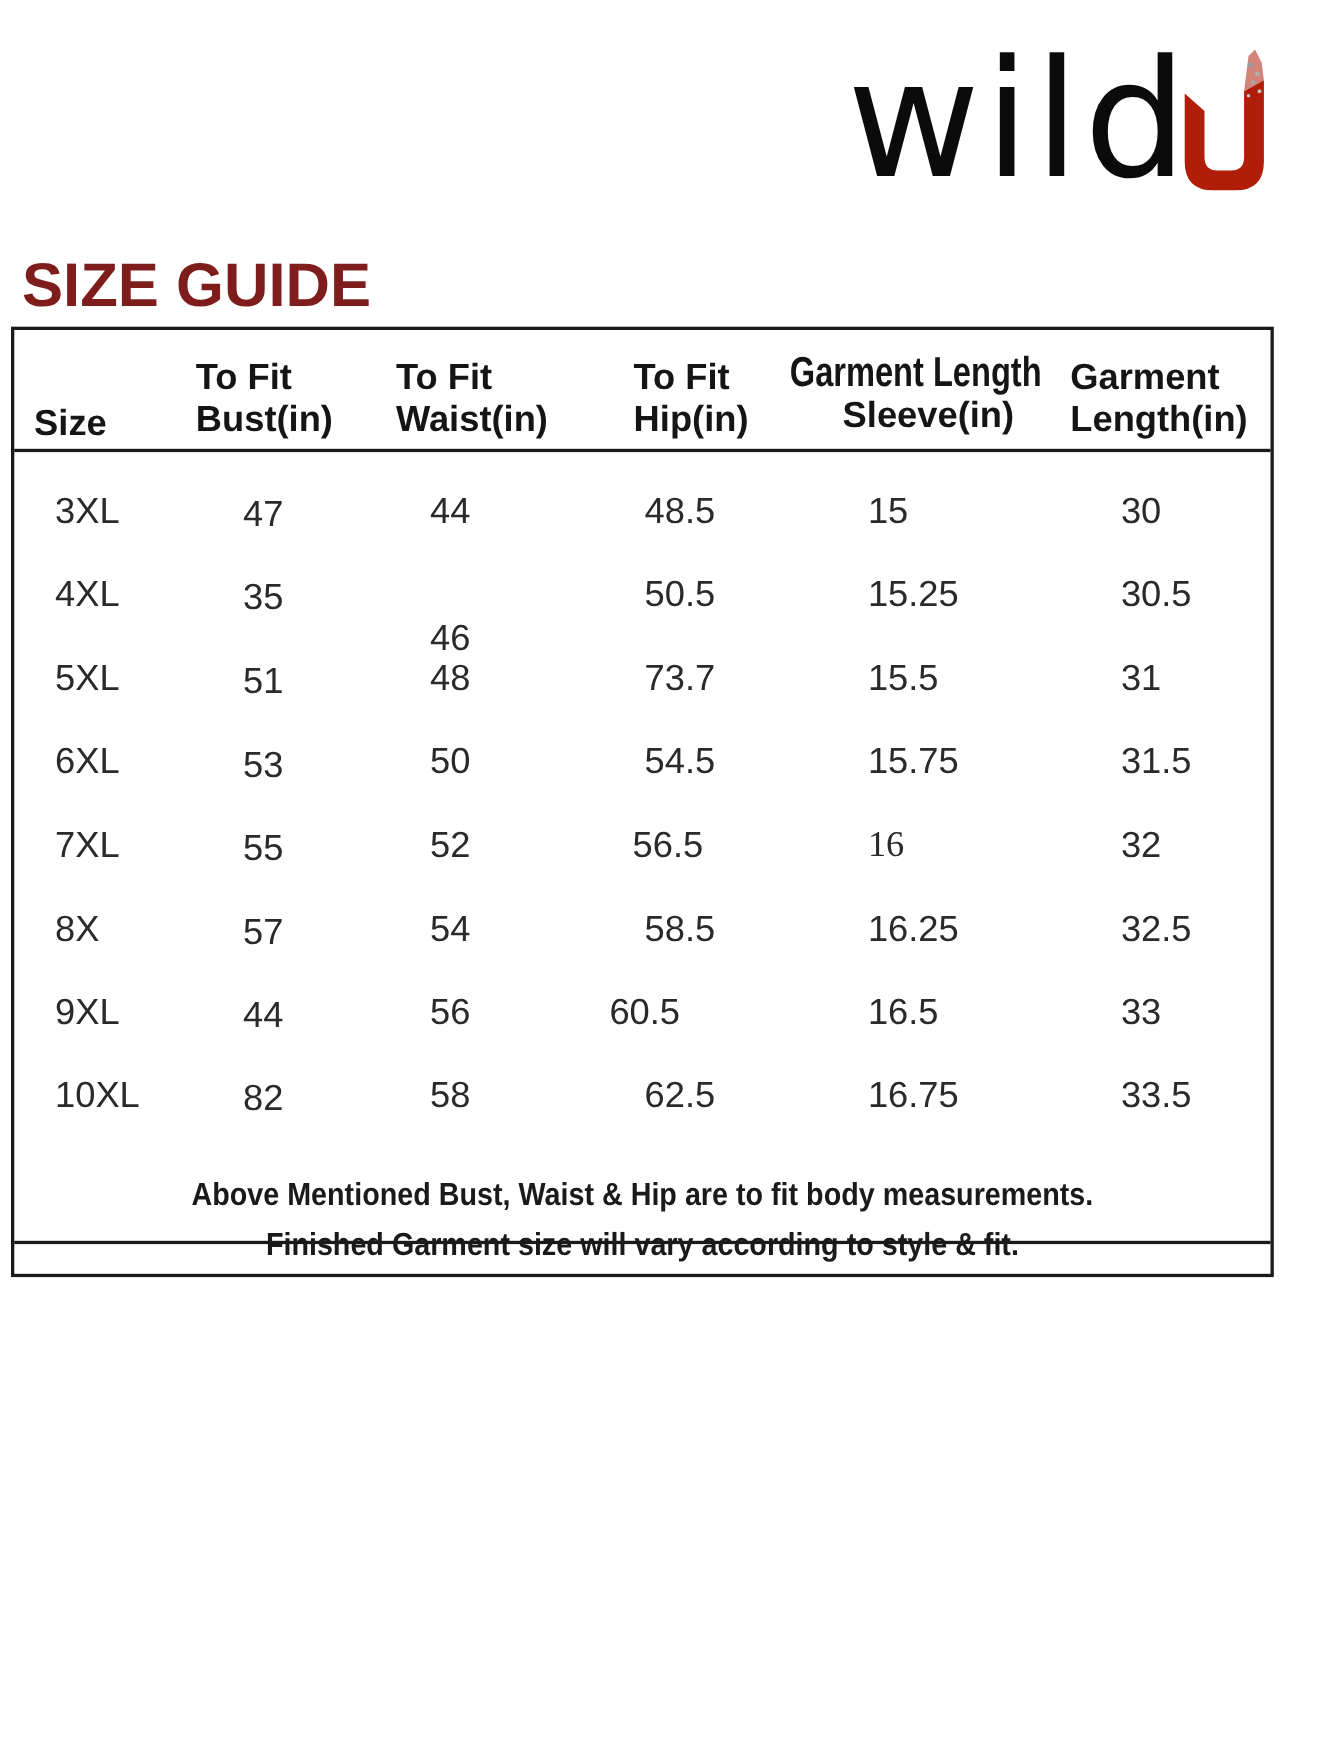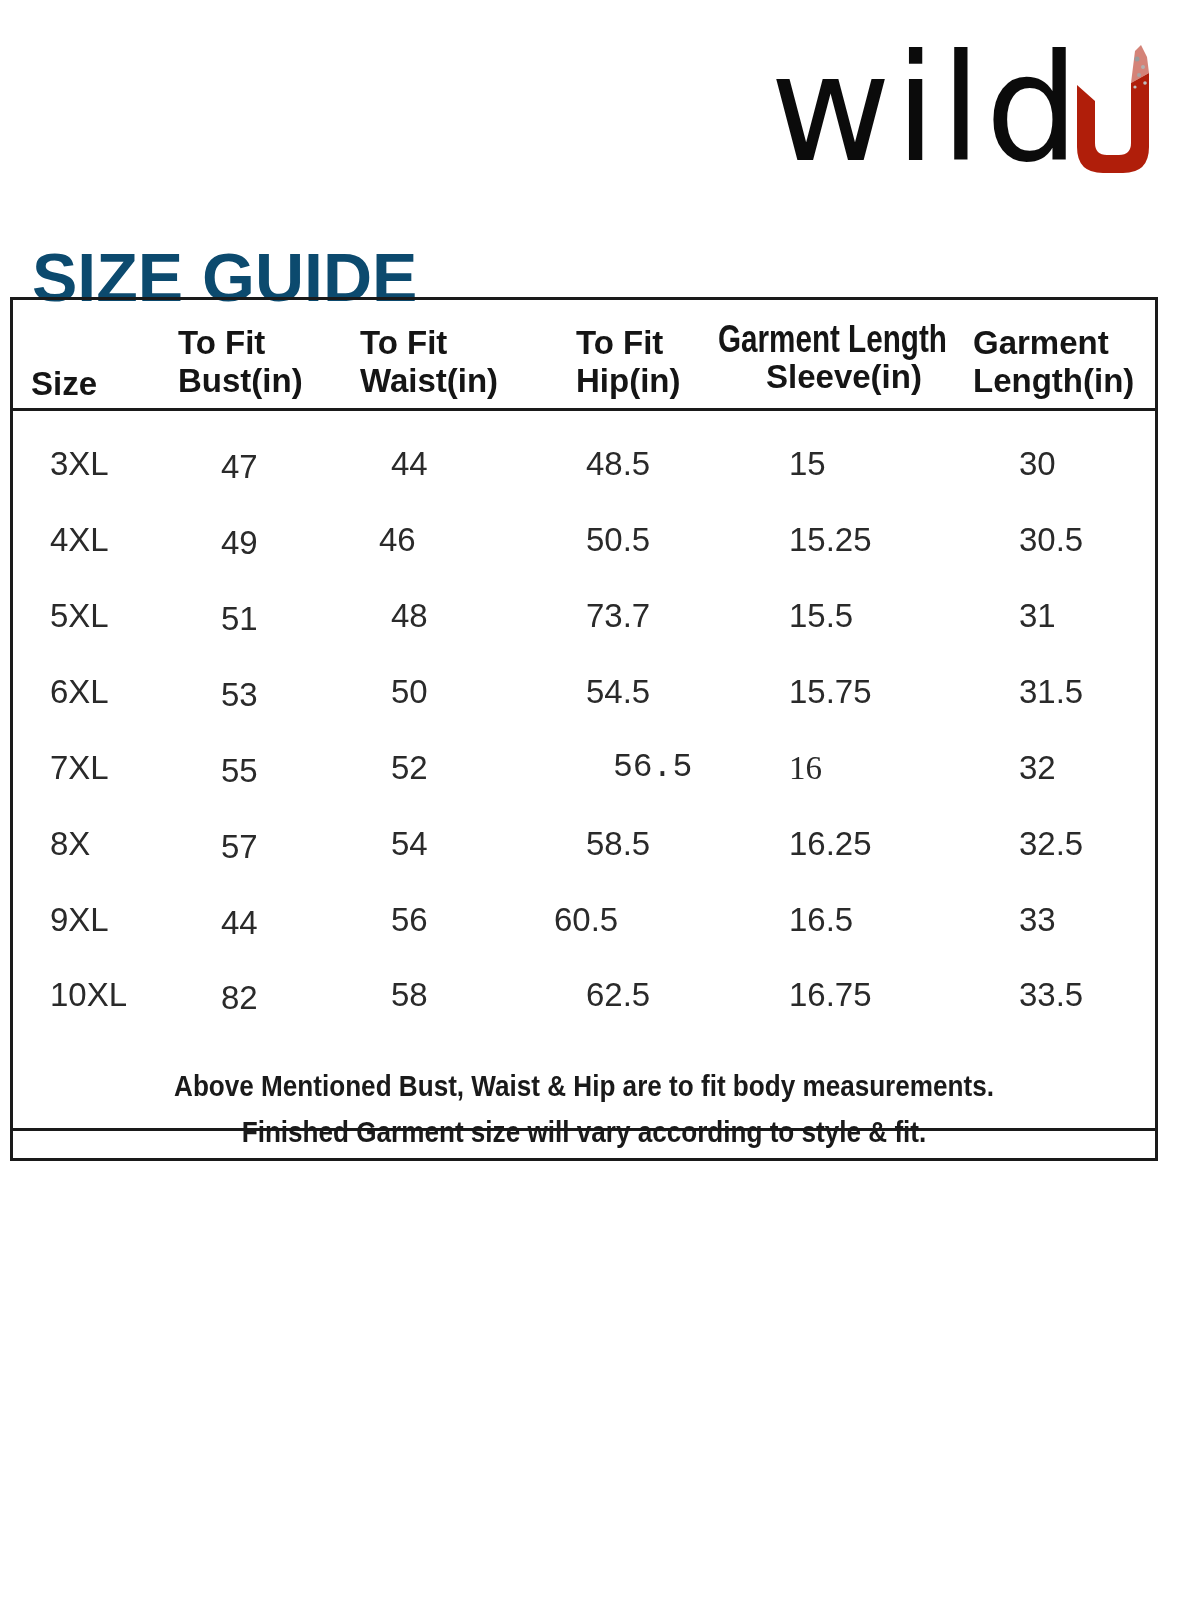--- a/index.html
+++ b/index.html
@@ -37,26 +37,26 @@
       position: absolute;
       left: 303px;
       top: 0px;
       width: 80px;
       height: 135px;
     }
     .page-title {
       position: absolute;
       left: 20px;
       top: 230px;
-      font-size: 68px;
+      font-size: 56px;
       font-weight: 700;
-      color: #0c4a6e;
+      color: #7f1d1d;
       letter-spacing: 0px;
       line-height: 1.05;
-      margin: 12px;
+      margin: 0;
     }
     .table-box {
       position: absolute;
       left: 10px;
       top: 297px;
       width: 1148px;
       height: 864px;
       border: 3px solid #1a1a1a;
       box-sizing: border-box;
     }
@@ -178,22 +178,22 @@
       <span class="cell" style="left:37px;">3XL</span>
       <span class="cell" style="left:208px; top:3px;">47</span>
       <span class="cell" style="left:378px;">44</span>
       <span class="cell" style="left:573px;">48.5</span>
       <span class="cell" style="left:776px;">15</span>
       <span class="cell" style="left:1006px;">30</span>
     </div>
 
     <div class="data-row" style="top:109px;">
       <span class="cell" style="left:37px;">4XL</span>
-      <span class="cell" style="left:208px; top:3px;">49</span>
-      <span class="cell" style="left:366px;">46</span>
+      <span class="cell" style="left:208px; top:3px;">35</span>
+      <span class="cell" style="left:378px;margin-top:40px;">46</span>
       <span class="cell" style="left:573px;">50.5</span>
       <span class="cell" style="left:776px;">15.25</span>
       <span class="cell" style="left:1006px;">30.5</span>
     </div>
 
     <div class="data-row" style="top:185px;">
       <span class="cell" style="left:37px;">5XL</span>
       <span class="cell" style="left:208px; top:3px;">51</span>
       <span class="cell" style="left:378px;">48</span>
       <span class="cell" style="left:573px;">73.7</span>
@@ -207,21 +207,21 @@
       <span class="cell" style="left:378px;">50</span>
       <span class="cell" style="left:573px;">54.5</span>
       <span class="cell" style="left:776px;">15.75</span>
       <span class="cell" style="left:1006px;">31.5</span>
     </div>
 
     <div class="data-row" style="top:337px;">
       <span class="cell" style="left:37px;">7XL</span>
       <span class="cell" style="left:208px; top:3px;">55</span>
       <span class="cell" style="left:378px;">52</span>
-      <span class="cell" style="left:600px;font-family:Liberation Mono, monospace;">56.5</span>
+      <span class="cell" style="left:562px;">56.5</span>
       <span class="cell" style="left:776px;font-family:Liberation Serif, serif;">16</span>
       <span class="cell" style="left:1006px;">32</span>
     </div>
 
     <div class="data-row" style="top:413px;">
       <span class="cell" style="left:37px;">8X</span>
       <span class="cell" style="left:208px; top:3px;">57</span>
       <span class="cell" style="left:378px;">54</span>
       <span class="cell" style="left:573px;">58.5</span>
       <span class="cell" style="left:776px;">16.25</span>

